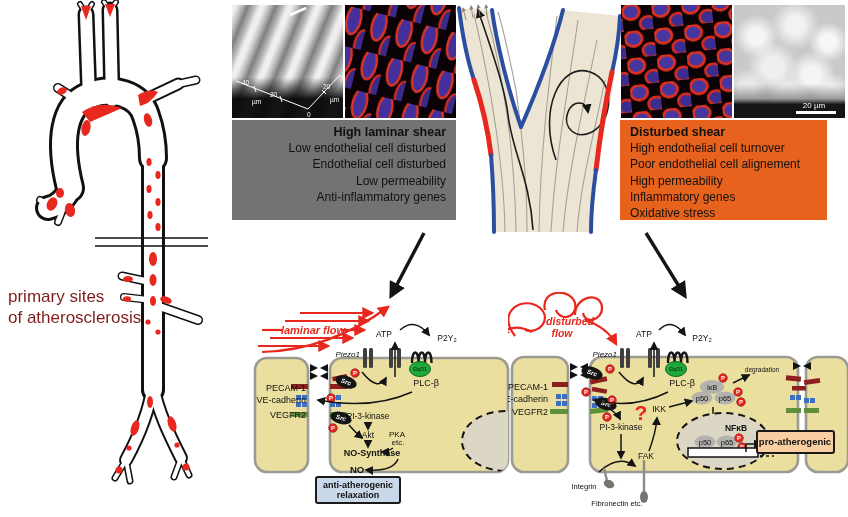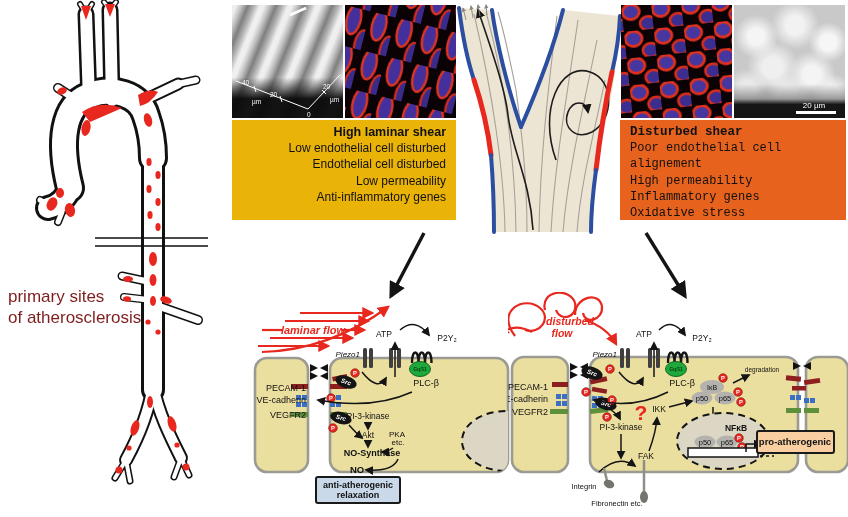--- a/index.html
+++ b/index.html
@@ -29,22 +29,22 @@
       radial-gradient(circle at 35% 55%,#efefef 0 10px,rgba(150,150,150,0) 26px),
       radial-gradient(circle at 70% 62%,#f4f4f4 0 9px,rgba(150,150,150,0) 24px),
       radial-gradient(circle at 12% 74%,#e9e9e9 0 8px,rgba(150,150,150,0) 20px),
       radial-gradient(circle at 48% 80%,#ededed 0 9px,rgba(150,150,150,0) 22px),
       radial-gradient(circle at 88% 78%,#f0f0f0 0 8px,rgba(150,150,150,0) 20px);
   }
   .tile-overlay{position:absolute;left:0;top:0;}
   
   .shear-box{top:120px;height:100px;font-size:12px;line-height:16.2px;color:#111;box-sizing:border-box;padding:4px 10px;}
   .shear-box .title{font-weight:700;font-size:12.5px;}
-  .box-laminar{left:232px;width:224px;background:#eab308;text-align:right;}
-  .box-disturbed{left:620px;width:226px;background:#e7621d;text-align:left;font-family:Liberation Mono, monospace;}
+  .box-laminar{left:232px;width:224px;background:#737373;text-align:right;}
+  .box-disturbed{left:620px;width:207px;background:#e7621d;text-align:left;}
   
   .t{font-family:"Liberation Sans","DejaVu Sans",sans-serif;fill:#111;}
   .s65{font-size:6.5px}.s7{font-size:7px}.s75{font-size:7.5px}.s8{font-size:8px}.s85{font-size:8.5px}
   .s9{font-size:9px}.s95{font-size:9.5px}.s10{font-size:10.5px}.s11{font-size:11px}.s21{font-size:21px}
   .b{font-weight:700}.i{font-style:italic}
   .red{fill:#e8281e}
   .mid{text-anchor:middle}.end{text-anchor:end}
   .pt{font:700 5.8px "Liberation Sans","DejaVu Sans",sans-serif;fill:#fff;text-anchor:middle;}
   .srct{font:italic 700 6.3px "Liberation Sans","DejaVu Sans",sans-serif;fill:#fff;text-anchor:middle;}
   .gq{font:700 5px "Liberation Sans","DejaVu Sans",sans-serif;fill:#073f12;text-anchor:middle;}
@@ -242,20 +242,21 @@
   <div class="abs shear-box box-laminar">
     <div class="title">High laminar shear</div>
     <div>Low endothelial cell disturbed</div>
     <div>Endothelial cell disturbed</div>
     <div>Low permeability</div>
     <div>Anti-inflammatory genes</div>
   </div>
 
   <div class="abs shear-box box-disturbed">
     <div class="title">Disturbed shear</div>
+    <div>High endothelial cell turnover</div>
     <div>Poor endothelial cell alignement</div>
     <div>High permeability</div>
     <div>Inflammatory genes</div>
     <div>Oxidative stress</div>
   </div>
 
   <svg class="abs" style="left:0;top:0;pointer-events:none;" width="848" height="517" viewBox="0 0 848 517">
     <defs>
       <marker id="ar-b" viewBox="0 0 10 10" refX="8" refY="5" markerWidth="5" markerHeight="5" orient="auto">
           <path d="M0,0L10,5L0,10z" fill="#141414"></path>

